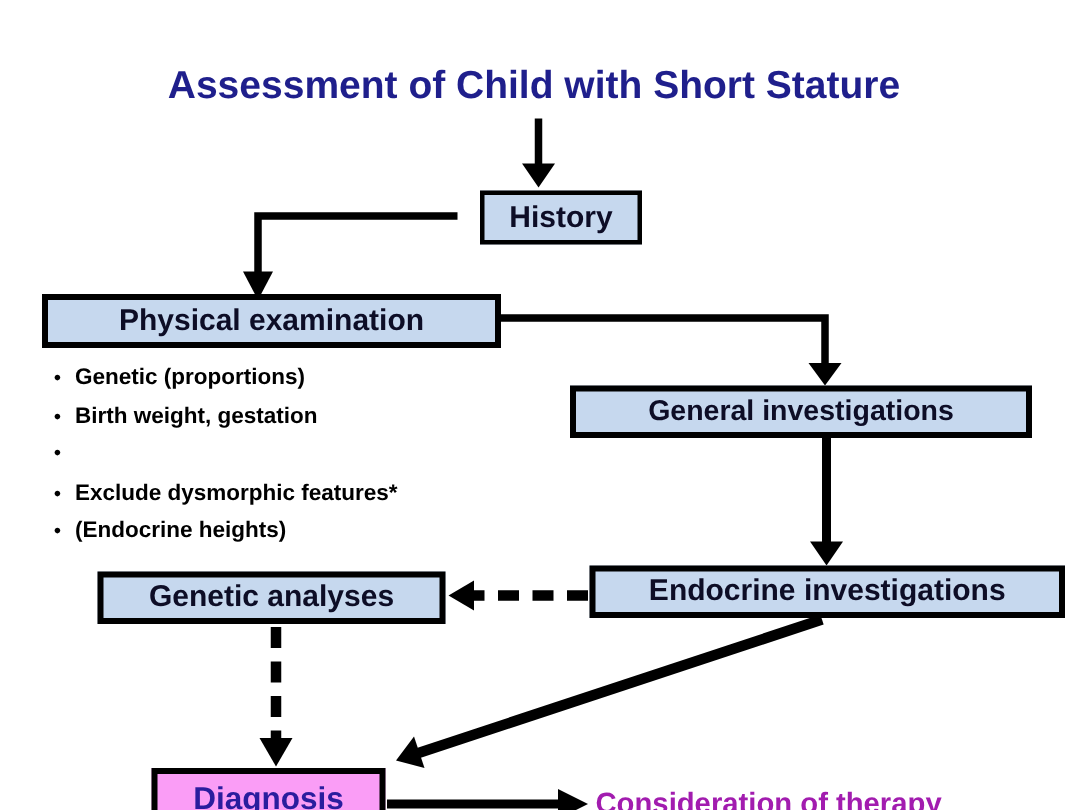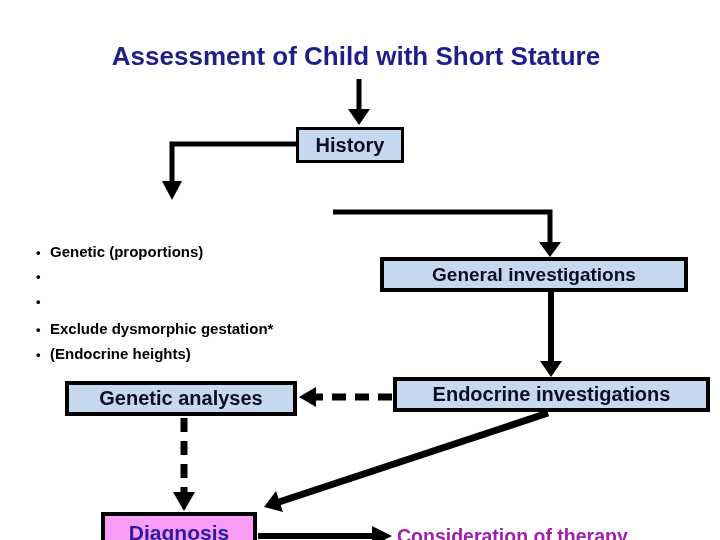--- a/index.html
+++ b/index.html
@@ -48,21 +48,21 @@
     background: var(--box-fill, #c6d8ee);
     border: 4px solid var(--box-border, #000000);
     color: var(--box-text, #0d0d26);
     display: flex;
     align-items: center;
     justify-content: center;
     font-weight: bold;
     white-space: nowrap;
   }
   .node-history {
-    left: 296px; top: 103px; width: 108px; height: 36px;
+    left: 320px; top: 103px; width: 108px; height: 36px;
     border-width: 3px; font-size: 20px;
   }
   .node-physical {
     left: 28px; top: 172px; width: 306px; height: 36px;
     font-size: 20px;
   }
   .node-general {
     left: 380px; top: 233px; width: 308px; height: 35px;
     font-size: 19px;
   }
@@ -158,35 +158,37 @@
     </g>
 
     <g>
       <line class="conn" x1="258" y1="512" x2="374" y2="512" stroke-width="6"></line>
       <polygon class="connfill" points="392,512 372,502 372,522"></polygon>
     </g>
   </svg>
 
   <div class="node node-history">History</div>
 
+  <div class="node node-physical">Physical examination</div>
 
   <div class="bullet-list">
     <div class="bullet-row">
       <span class="bullet-dot">•</span>
       <span class="bullet-text">Genetic (proportions)</span>
     </div>
     <div class="bullet-row">
       <span class="bullet-dot">•</span>
-    </div>
-    <div class="bullet-row">
-      <span class="bullet-dot">•</span>
-    </div>
-    <div class="bullet-row">
-      <span class="bullet-dot">•</span>
-      <span class="bullet-text">Exclude dysmorphic gestation*</span>
+      <span class="bullet-text">Birth weight, gestation</span>
+    </div>
+    <div class="bullet-row">
+      <span class="bullet-dot">•</span>
+    </div>
+    <div class="bullet-row">
+      <span class="bullet-dot">•</span>
+      <span class="bullet-text">Exclude dysmorphic features*</span>
     </div>
     <div class="bullet-row">
       <span class="bullet-dot">•</span>
       <span class="bullet-text">(Endocrine heights)</span>
     </div>
   </div>
 
   <div class="node node-general">General investigations</div>
 
   <div class="node node-endocrine">Endocrine investigations</div>

